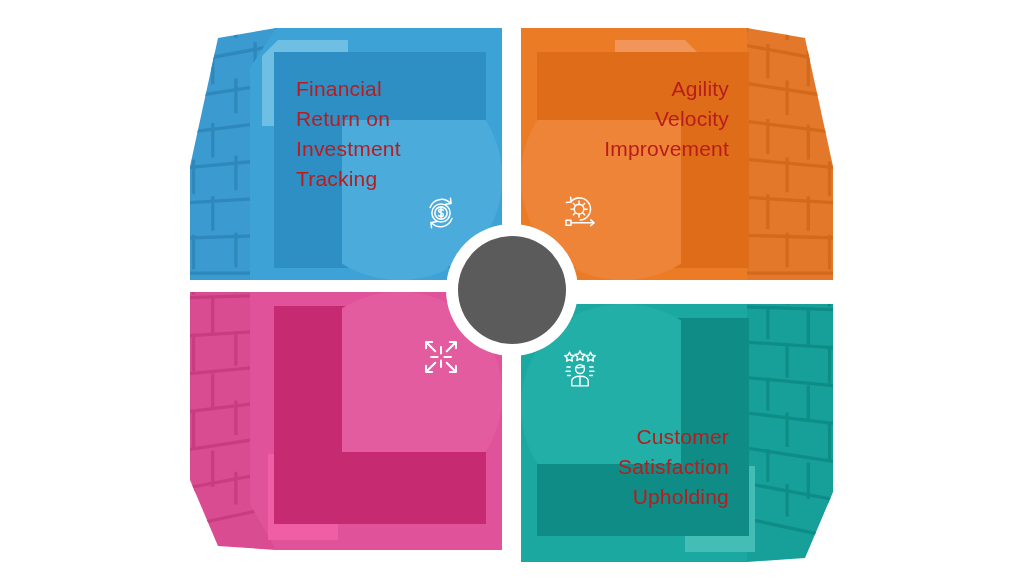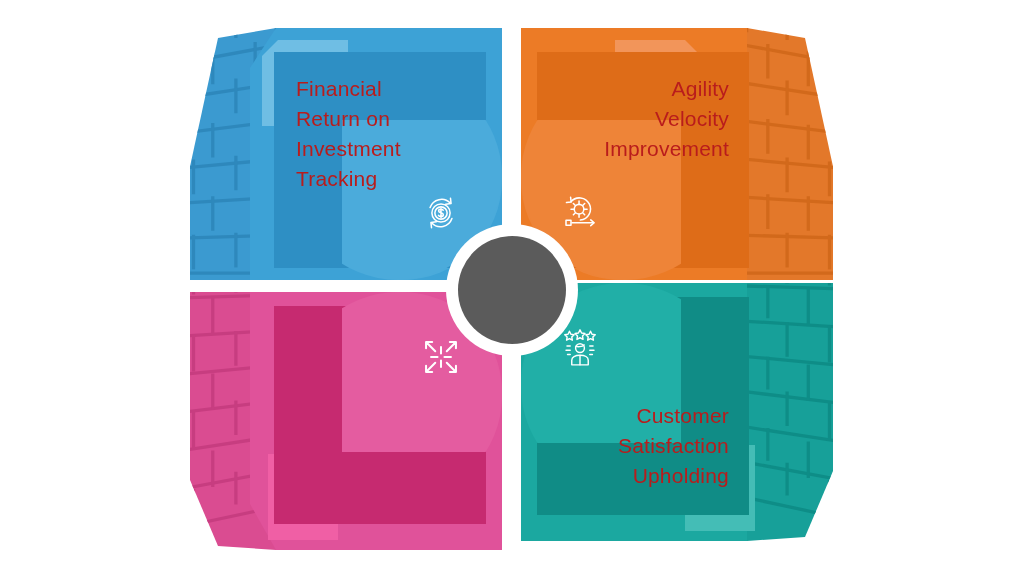--- a/index.html
+++ b/index.html
@@ -331,21 +331,21 @@
       <svg viewBox="0 0 48 48" fill="none" stroke="#ffffff" stroke-width="2.1" stroke-linecap="round" stroke-linejoin="round">
         <path d="M24 20.4v-6.8M24 27.6v6.8M20.4 24h-6.8M27.6 24h6.8"></path>
         <path d="M8.4 8.4 L18 18 M8.4 8.4 l0 6.4 M8.4 8.4 l6.4 0"></path>
         <path d="M39.6 8.4 L30 18 M39.6 8.4 l-6.4 0 M39.6 8.4 l0 6.4"></path>
         <path d="M8.4 39.6 L18 30 M8.4 39.6 l6.4 0 M8.4 39.6 l0 -6.4"></path>
         <path d="M39.6 39.6 L30 30 M39.6 39.6 l-6.4 0 M39.6 39.6 l0 -6.4"></path>
       </svg>
     </span>
   </div>
 
-  <div class="quad" style="left:521px; top:283px; width:312px; height:268px;">
+  <div class="quad" style="left:521px; top:304px; width:312px; height:268px;">
 
     <div class="face" style="left:0; width:252px; background:#1BA8A0;
                 clip-path: polygon(0 0, 252px 0, 252px 212px, 226px 258px, 0 258px);"></div>
 
     <div class="brick" style="right:0; width:86px; clip-path: polygon(0 0, 86px 0, 86px 188px, 58px 254px, 0 258px);">
       <div class="brick-bg" style="background:#17A099;"></div>
       <svg class="brick-lines" viewBox="0 0 110 300" preserveAspectRatio="none">
         <g stroke="#0E8D87" stroke-width="3.4" fill="none">
           <path d="M-10 8 L120 8"></path>
           <path d="M-10 44 L120 48"></path>

